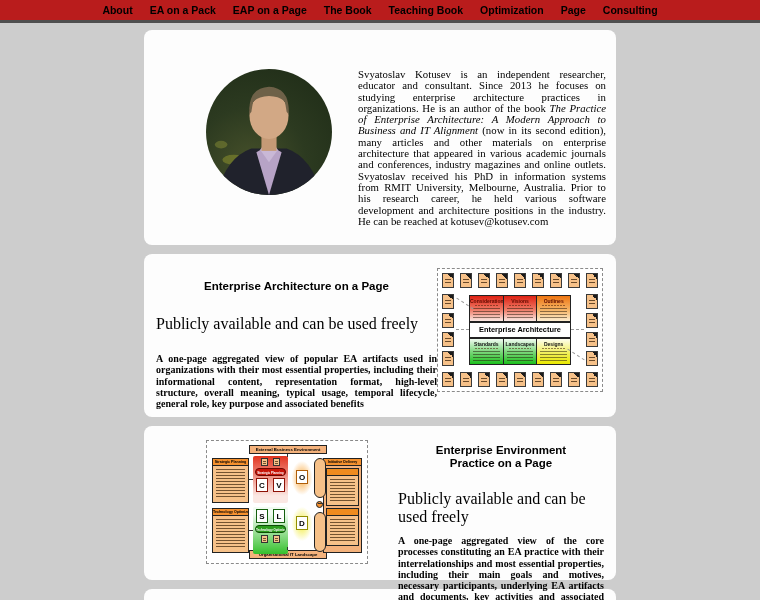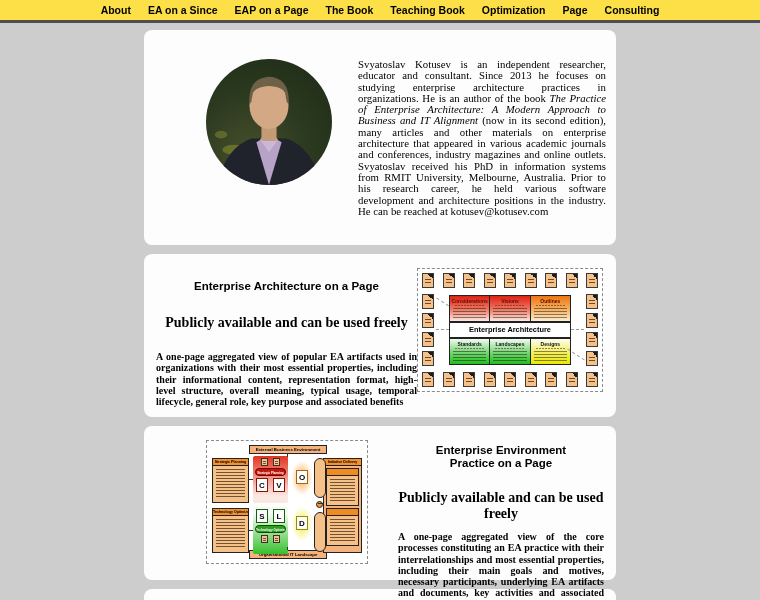--- a/index.html
+++ b/index.html
@@ -1,64 +1,64 @@
 <!DOCTYPE html>
 <html><head>
 <meta charset="utf-8">
 <style>
   * { box-sizing: border-box; margin: 0; padding: 0; }
   html,body { width:760px; height:600px; overflow:hidden; }
   body { background:#cdcdcd; font-family:"Liberation Sans", sans-serif; }
 
   
-  .topbar { height:23px; background:#fde047; border-bottom:3px solid #4f4f4f;
+  .topbar { height:23px; background:#b91c1c; border-bottom:3px solid #4f4f4f;
             display:flex; align-items:center; justify-content:center; gap:17px; }
   .nav-link { font-size:10.5px; font-weight:bold; color:#000; text-decoration:none;
               cursor:pointer; white-space:nowrap; }
 
   
   .page { width:472px; margin:7px auto 0; }
   .card { background:#fdfdfd; border-radius:8px; margin-bottom:9px; }
 
   
   .about-card { height:215px; padding-top:16px; }
   .page-title { text-align:center; font-size:19px; font-weight:bold; letter-spacing:.2px; }
-  .about-row { display:flex; margin-top:13px; padding:0 8px 0 62px; gap:26px; }
+  .about-row { display:flex; margin-top:23px; padding:0 8px 0 62px; gap:26px; }
   .photo { width:126px; height:126px; border-radius:50%; overflow:hidden; flex:0 0 auto;
            background:radial-gradient(circle at 35% 75%, #46502a 0%, #2c3a20 45%, #1d2a16 100%); }
   .photo svg { display:block; width:100%; height:100%; }
   .bio { flex:1; font-family:"Liberation Serif", serif; font-size:10.8px; line-height:11.3px;
          text-align:justify; color:#000; padding-right:2px; }
   .bio .it { font-style:italic; }
 
   
   .sect-card { display:flex; }
   .ea-card { height:163px; padding:12px 13px 12px 12px; }
   .eap-card { height:154px; padding:8px 12px 8px 62px; gap:30px; }
   .sect-text { flex:1; min-width:0; }
   .sect-heading { font-size:11.5px; font-weight:bold; text-align:center; line-height:13px; }
   .ea-card .sect-heading { margin-top:14px; }
   .eap-card .sect-heading { margin-top:10px; padding:0 14px; }
-  .sect-sub { font-family:"Liberation Serif", serif; font-weight:bold; font-size:14px;
-              text-align:center; margin-top:22px; }
+  .sect-sub { font-family:"Liberation Serif", serif; font-weight:normal; font-size:16px;
+              margin-top:22px; }
   .sect-body { font-family:"Liberation Serif", serif; font-size:10px; line-height:11.3px;
                text-align:justify; margin-top:20px;font-weight:bold; }
   .eap-card .sect-sub { margin-top:20px; }
   .eap-card .sect-body { margin-top:9px; }
 
   
   .doc { width:12px; height:15px; background:#f6c189; border:1px solid #3a3a3a;
          position:relative; flex:0 0 auto; }
   .doc::before { content:""; position:absolute; top:0; right:0; width:5px; height:5px;
                  background:linear-gradient(to bottom left, #1b1b1b 50%, transparent 50%); }
   .doc::after { content:""; position:absolute; left:2px; right:2px; top:5px; bottom:2px;
                 background:repeating-linear-gradient(180deg, rgba(60,35,10,.75) 0 1px, transparent 1px 3px); }
 
   
-  .ea-poster { position:relative; width:186px; height:124px; background:#fff;
+  .ea-poster { position:relative; width:166px; height:124px; background:#fff;
                border:1px dashed #8a8a8a; flex:0 0 auto; margin-top:2px; cursor:pointer; }
   .ea-docs { position:absolute; left:4px; right:4px; display:flex; justify-content:space-between; }
   .ea-docs-top { top:4px; }
   .ea-docs-bottom { bottom:4px; }
   .ea-docs-col { position:absolute; top:25px; bottom:25px; display:flex; flex-direction:column;
                  justify-content:space-between; }
   .ea-docs-left { left:4px; }
   .ea-docs-right { right:4px; }
   .ea-center { position:absolute; left:31px; right:31px; top:26px; bottom:26px;
                display:flex; flex-direction:column; border:1px solid #222; background:#fff; }
@@ -145,21 +145,21 @@
   .ln-h3 { right:44px; top:62px; width:5px; height:1px; }
 
   
   .partial-card { height:30px; margin-bottom:0; }
 </style>
 </head>
 <body>
 
 <div class="topbar">
   <a class="nav-link">About</a>
-  <a class="nav-link">EA on a Since</a>
+  <a class="nav-link">EA on a Pack</a>
   <a class="nav-link">EAP on a Page</a>
   <a class="nav-link">The Book</a>
   <a class="nav-link">Teaching Book</a>
   <a class="nav-link">Optimization</a>
   <a class="nav-link">Page</a>
   <a class="nav-link">Consulting</a>
 </div>
 
 <div class="page">
 

